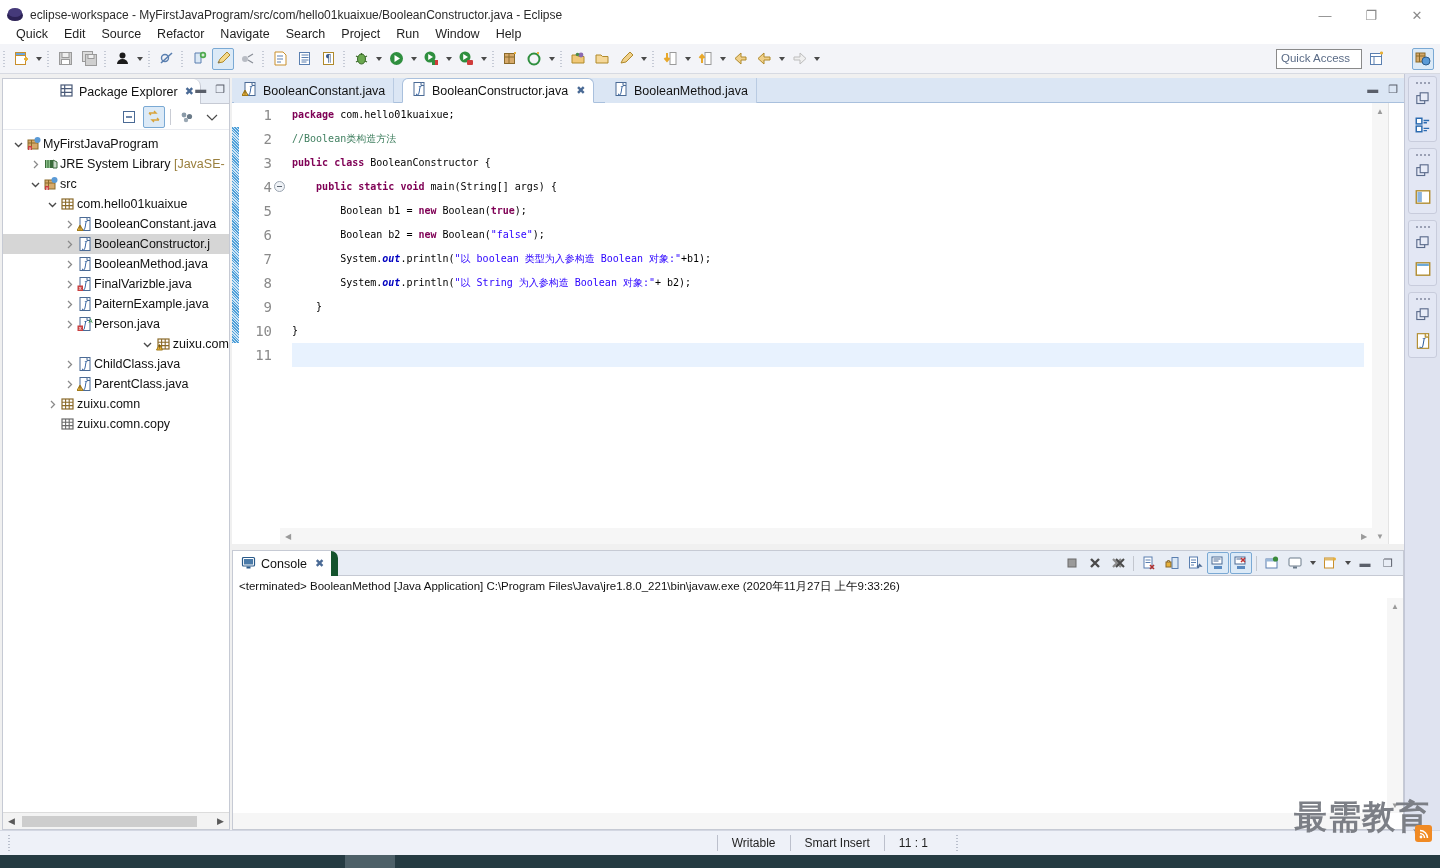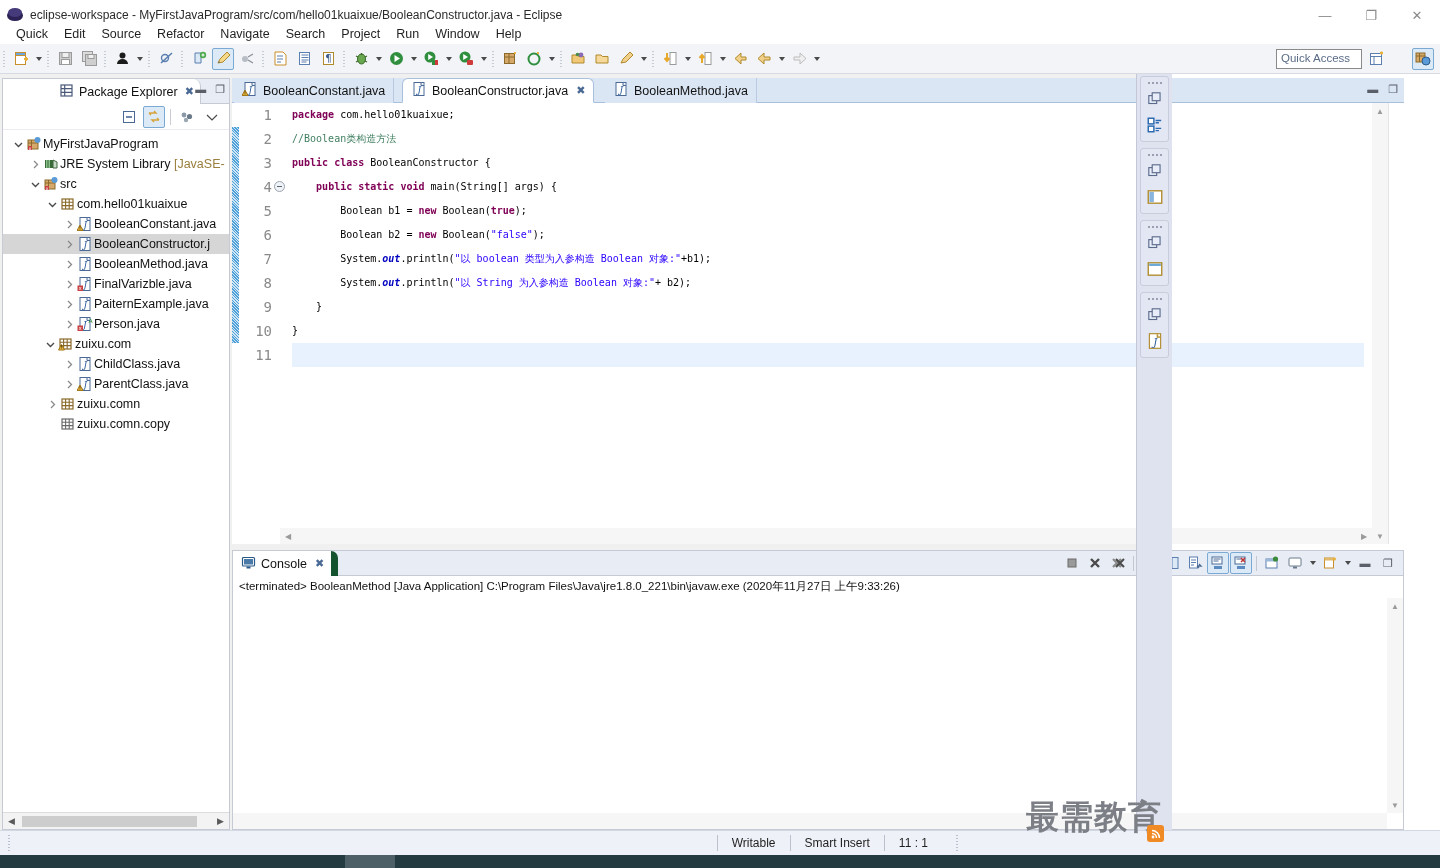--- a/index.html
+++ b/index.html
@@ -4,21 +4,21 @@
 <style>
   * { box-sizing: border-box; }
   html, body {
     margin: 0; padding: 0;
     width: 1440px; height: 868px;
     overflow: hidden;
     font-family: "Liberation Sans", "DejaVu Sans", sans-serif;
     font-size: 12px;
     background: #ffffff;
   }
-  #app { position: relative; width: 1172px; height: 868px; background: #f0f0f0; }
+  #app { position: relative; width: 1440px; height: 868px; background: #f0f0f0; }
 
   
   .titlebar {
     position: absolute; top: 0; left: 0; width: 1440px; height: 30px;
     background: #ffffff; display: flex; align-items: center;
   }
   .title-logo {
     width: 16px; height: 16px; margin-left: 7px; margin-right: 7px;
     position: relative; flex: none;
   }
@@ -727,21 +727,21 @@
               <rect x="3" y="1.5" width="10" height="13" fill="#fff" stroke="#4a6a95"></rect>
               <path d="M10 1.5 v3 h3" fill="#dce8f5" stroke="#4a6a95"></path>
               <text x="6" y="12" font-size="9" fill="#2a5a9a" font-family="DejaVu Serif" font-style="italic">J</text>
               <text x="11.5" y="6.5" font-size="6" fill="#2a8a3a" font-family="DejaVu Sans">A</text>
               <rect x="0.5" y="9.5" width="5.5" height="5.5" fill="#c84040"></rect>
               <text x="3.2" y="14.3" font-size="5.5" fill="#fff" text-anchor="middle" font-family="DejaVu Sans">x</text>
             </svg>
           </span>
           <span class="tlabel">Person.java</span>
         </div>
-        <div class="tree-row" style="padding-left: 40px;">
+        <div class="tree-row" style="padding-left: 24px; justify-content: flex-end;">
           <span class="tw">
             <svg width="11" height="11" viewBox="0 0 11 11">
               <path d="M2 4 L5.5 7.5 L9 4" fill="none" stroke="#4a4a4a" stroke-width="1.4"></path>
             </svg>
           </span>
           <span class="ticon">
             <svg width="16" height="16" viewBox="0 0 16 16">
               <rect x="2" y="3" width="11" height="10" fill="none" stroke="#8a6a2a" stroke-width="1.2"></rect>
               <path d="M2 6.3 h11 M2 9.6 h11 M5.6 3 v10 M9.2 3 v10" stroke="#8a6a2a" stroke-width="1.1"></path>
               <path d="M0.5 14 L3.5 8.5 L6.5 14z" fill="#e8b13a" stroke="#a07a1a"></path>

